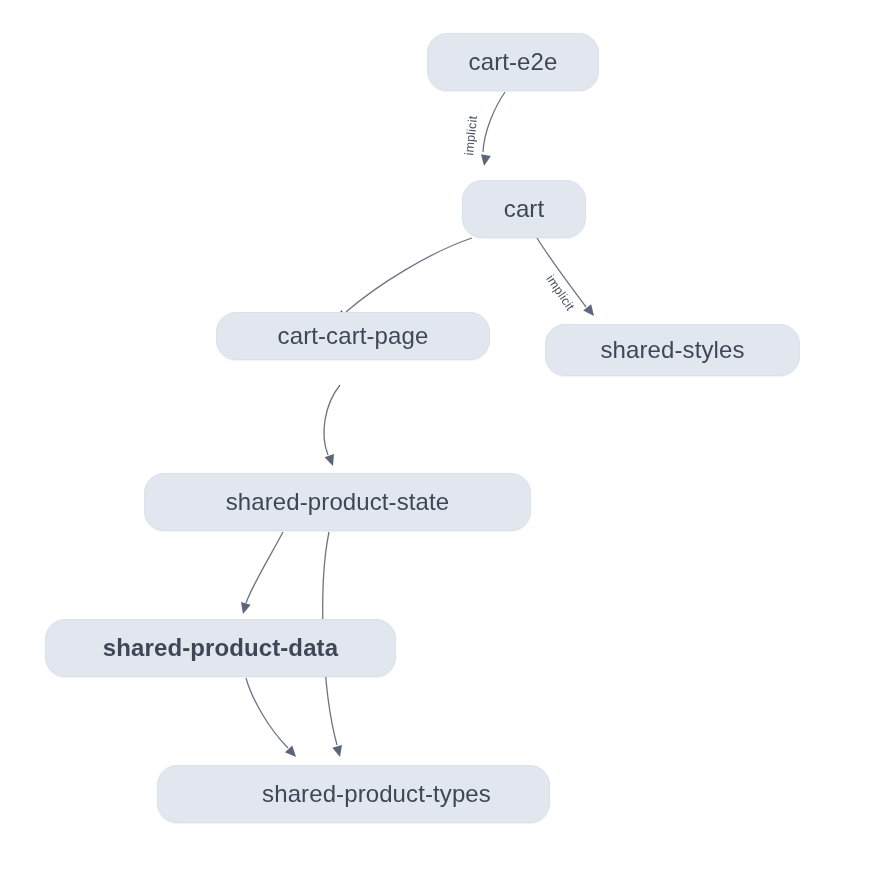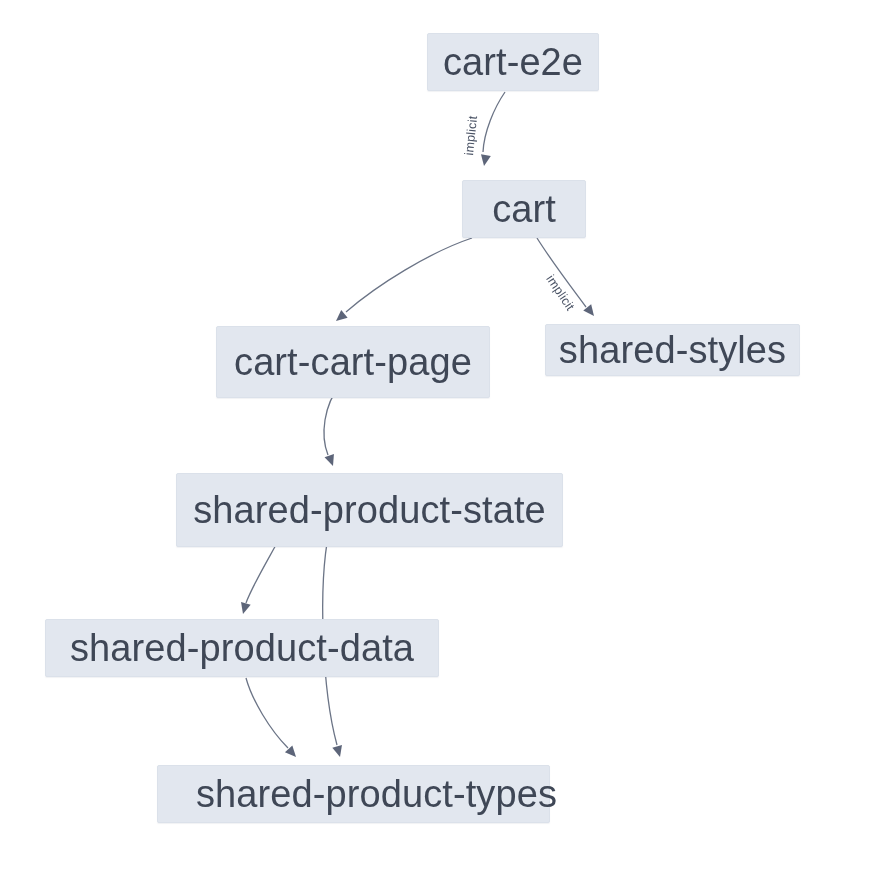--- a/index.html
+++ b/index.html
@@ -24,26 +24,26 @@
     left: 0;
     top: 0;
     width: 896px;
     height: 886px;
   }
   .graph-node {
     position: absolute;
     box-sizing: border-box;
     background: #e2e7ef;
     border: 1px solid #dbe1ea;
-    border-radius: 2px;
+    border-radius: 20px;
     display: flex;
     align-items: center;
     justify-content: center;
     color: #3f4756;
-    font-size: 38px;
+    font-size: 24px;
     font-weight: 400;
     letter-spacing: 0.1px;
     white-space: nowrap;
     box-shadow: 0 1px 1px rgba(120,130,150,0.10);
   }
   .edge-path {
     fill: none;
     stroke: #6b7486;
     stroke-width: 1.3;
   }
@@ -93,29 +93,29 @@
       <text class="edge-label" x="475" y="136" text-anchor="middle" fill="#3f4756" transform="rotate(-84,475,136)">implicit</text>
       <text class="edge-label" x="557" y="295" text-anchor="middle" fill="#3f4756" transform="rotate(56,557,295)">implicit</text>
     </svg>
   <div id="node-layer">
       <div class="graph-node" style="left: 427px; top: 33px; width: 172px; height: 58px;">
         <span>cart-e2e</span>
       </div>
       <div class="graph-node" style="left: 462px; top: 180px; width: 124px; height: 58px;">
         <span>cart</span>
       </div>
-      <div class="graph-node" style="left: 216px; top: 326px; width: 274px; height: 72px;">
+      <div class="graph-node" style="left: 216px; top: 312px; width: 274px; height: 48px;">
         <span>cart-cart-page</span>
       </div>
       <div class="graph-node" style="left: 545px; top: 324px; width: 255px; height: 52px; text-align: right;">
         <span>shared-styles</span>
       </div>
-      <div class="graph-node" style="left: 176px; top: 473px; width: 387px; height: 74px;">
+      <div class="graph-node" style="left: 144px; top: 473px; width: 387px; height: 58px;">
         <span>shared-product-state</span>
       </div>
-      <div class="graph-node" style="left: 45px; top: 619px; width: 394px; height: 58px;">
+      <div class="graph-node" style="left: 45px; top: 619px; width: 351px; height: 58px; font-weight: bold;">
         <span>shared-product-data</span>
       </div>
       <div class="graph-node" style="left: 157px; top: 765px; width: 393px; height: 58px; padding-left: 46px;">
         <span>shared-product-types</span>
       </div>
     </div>
 </div>
 
 </body></html>

